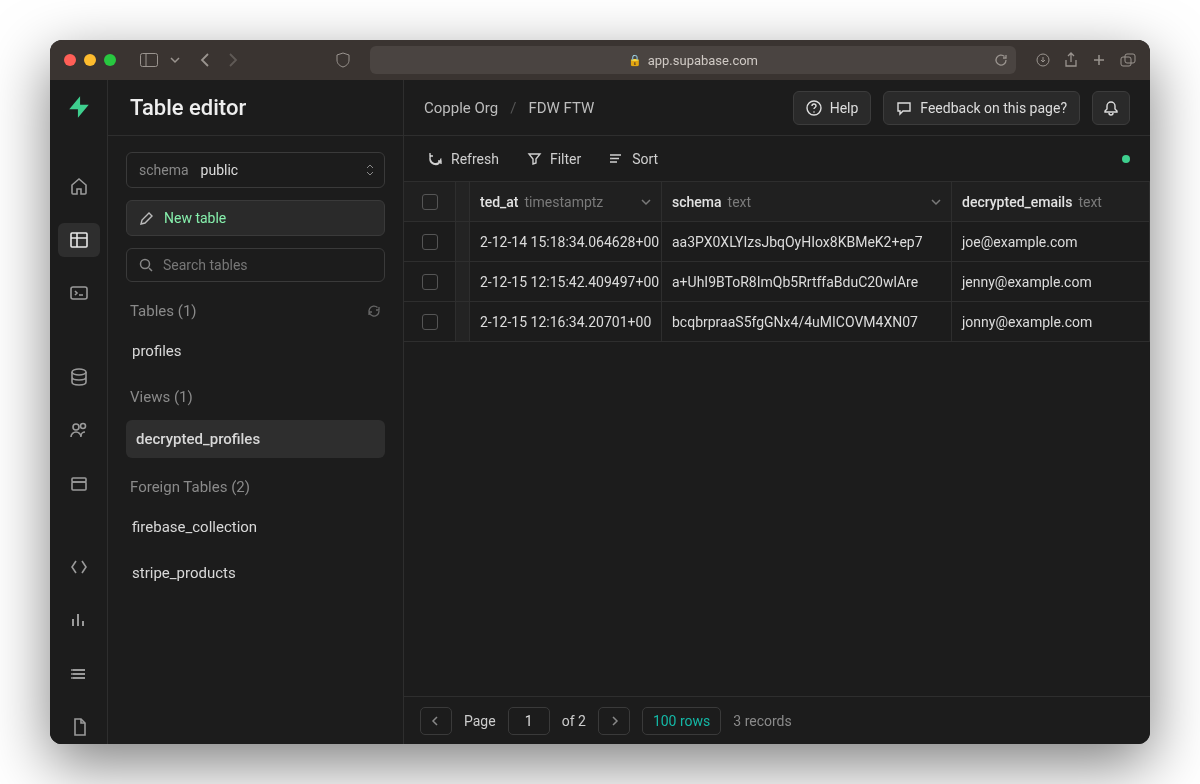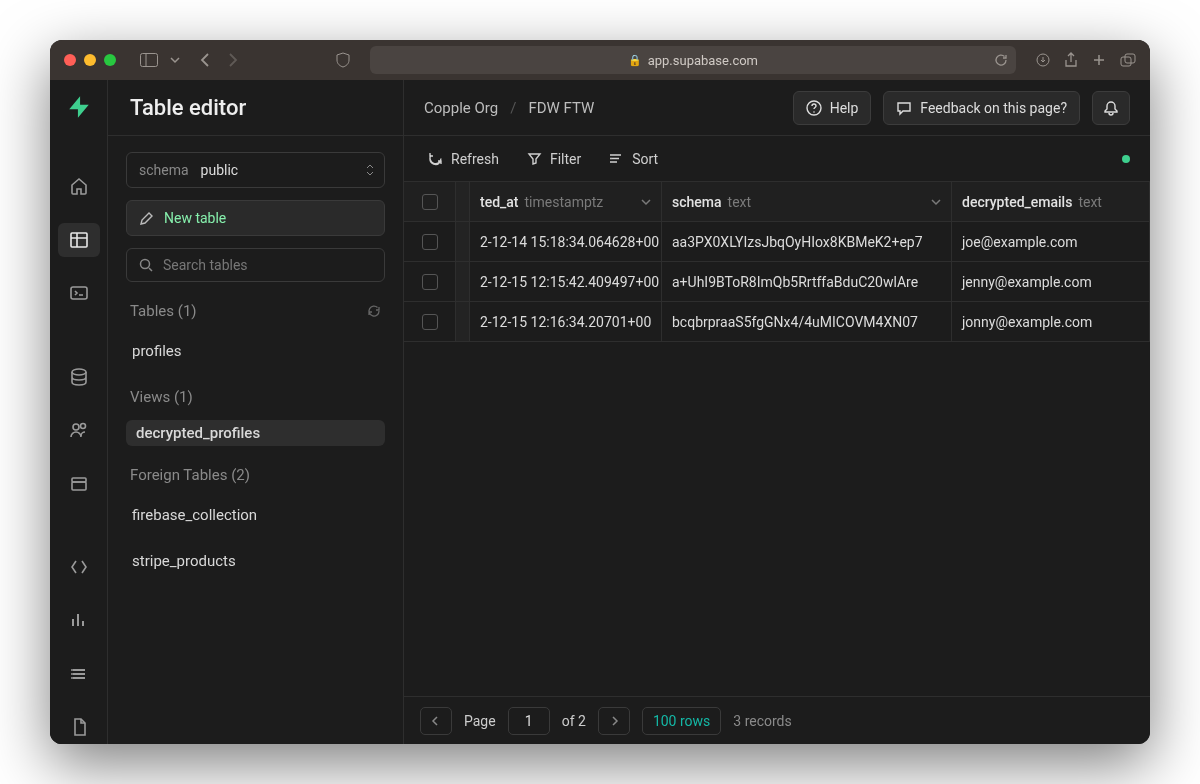--- a/index.html
+++ b/index.html
@@ -128,21 +128,21 @@
     display:flex; align-items:center; padding: 0 12px;
     color: #777; font-size: 14px; gap: 10px;
   }
   .section-head {
     color: #8a8a8a; font-size: 15px;
     display:flex; align-items:center; justify-content:space-between;
     padding: 8px 4px 2px 4px;
   }
   .section-head .refresh-ic { color:#666; }
   .side-item { color:#d8d8d8; font-size:15px; padding: 8px 6px; border-radius:6px; }
-  .side-item.selected { background:#2e2e2e; font-weight:500; padding: 4px 10px; }
+  .side-item.selected { background:#2e2e2e; font-weight:500; padding: 10px 10px; }
 
   .main {
     flex: 1;
     display:flex; flex-direction:column;
     min-width:0;
   }
   .topbar {
     height: 56px;
     border-bottom: 1px solid #2e2e2e;
     display:flex; align-items:center;

